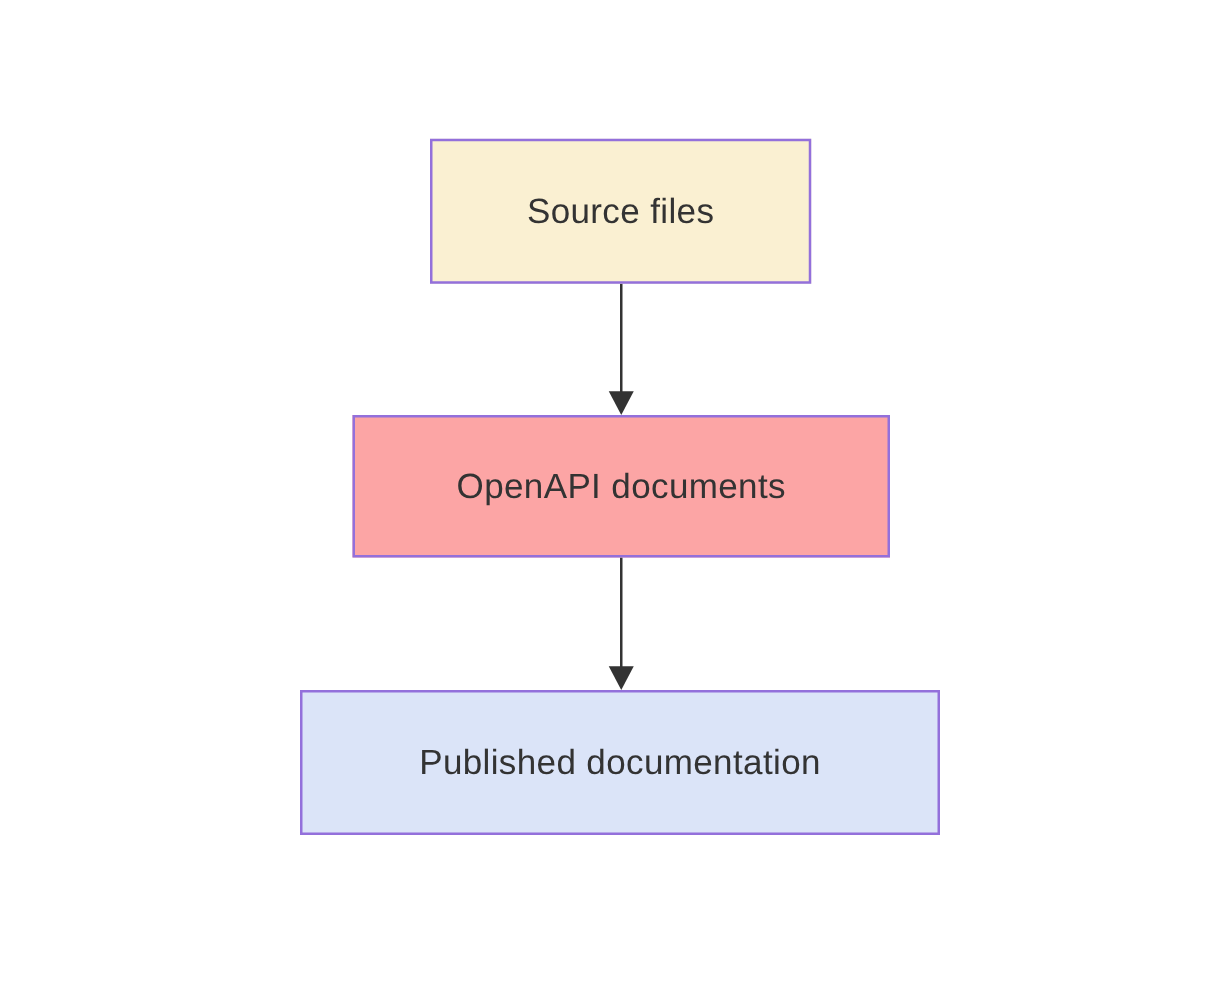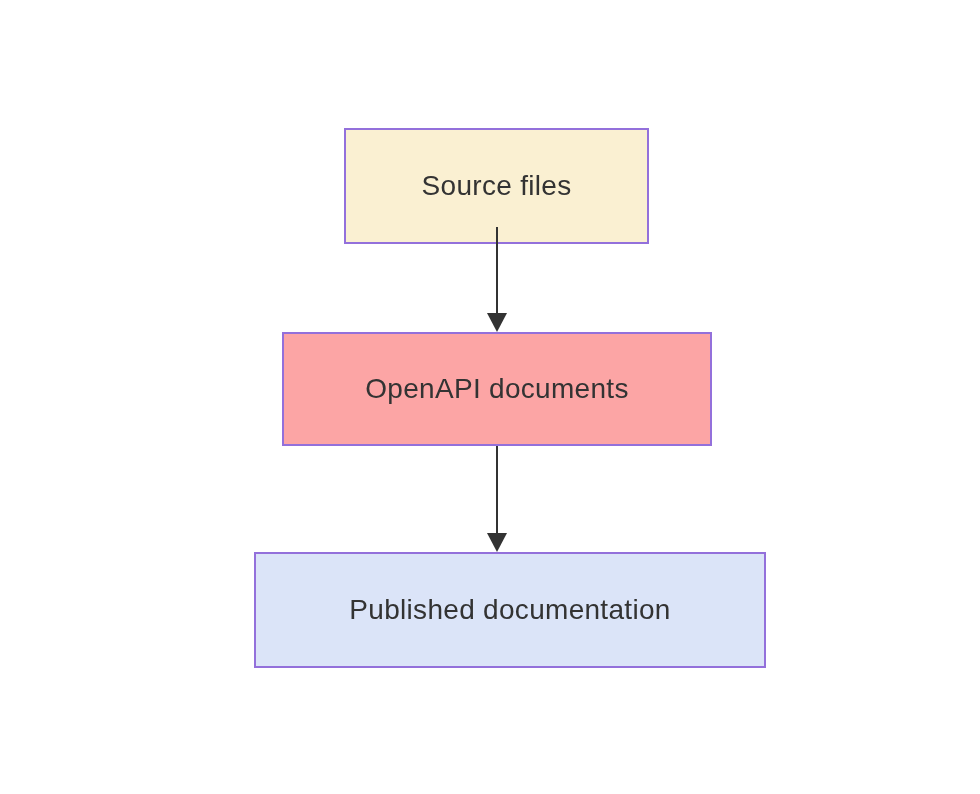--- a/index.html
+++ b/index.html
@@ -22,23 +22,23 @@
     display: flex;
     align-items: center;
     justify-content: center;
     font-size: 28px;
     color: #333333;
   }
   .node-label {
     white-space: nowrap;
     letter-spacing: 0.3px;
   }
-  .node-source    { left: 344px; top: 128px; width: 305px; height: 116px; }
+  .node-source    { left: 344px; top: 111px; width: 305px; height: 116px; }
   .node-openapi   { left: 282px; top: 332px; width: 430px; height: 114px; }
-  .node-published { left: 240px; top: 552px; width: 512px; height: 116px; margin-left: 14px; }
+  .node-published { left: 240px; top: 552px; width: 512px; height: 116px; }
   .edge {
     position: absolute;
     left: 485px;
     width: 24px;
   }
   .edge-1 { top: 227px; height: 105px; }
   .edge-2 { top: 446px; height: 106px; }
 </style>
 </head>
 <body>

